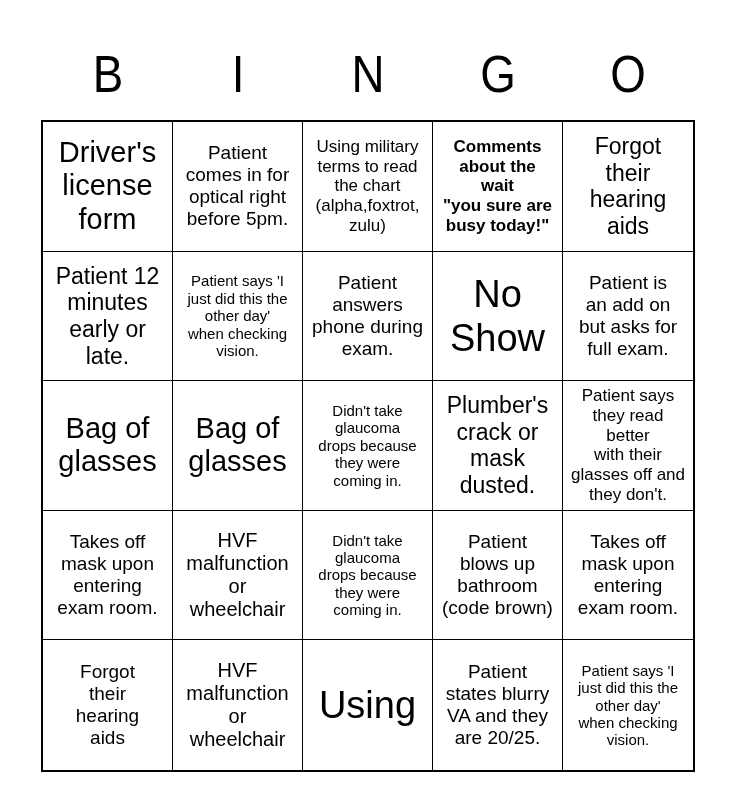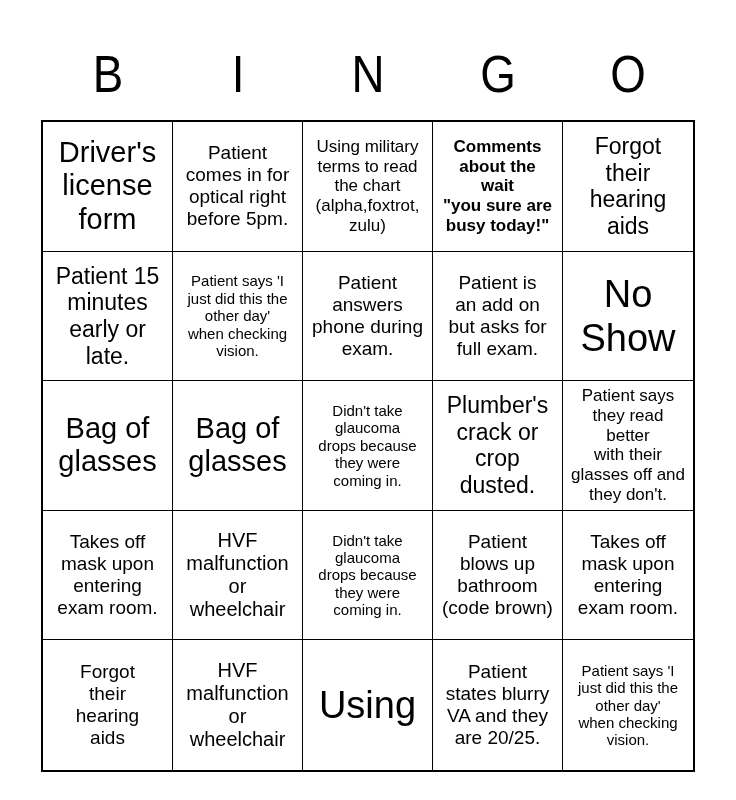--- a/index.html
+++ b/index.html
@@ -98,68 +98,68 @@
 busy today!"</span>
     </div>
   <div class="cell">
       <span class="cell-text" style="font-size: 23px;">Forgot
 their
 hearing
 aids</span>
     </div>
 
   <div class="cell">
-      <span class="cell-text" style="font-size: 23px;">Patient 15
+      <span class="cell-text" style="font-size: 23px;">Patient 12
 minutes
 early or
 late.</span>
     </div>
   <div class="cell">
       <span class="cell-text" style="font-size: 15px;">Patient says 'I
 just did this the
 other day'
 when checking
 vision.</span>
     </div>
   <div class="cell">
       <span class="cell-text" style="font-size: 19px;">Patient
 answers
 phone during
 exam.</span>
     </div>
   <div class="cell">
+      <span class="cell-text" style="font-size: 38px;">No
+Show</span>
+    </div>
+  <div class="cell">
       <span class="cell-text" style="font-size: 19px;">Patient is
 an add on
 but asks for
 full exam.</span>
-    </div>
-  <div class="cell">
-      <span class="cell-text" style="font-size: 38px;">No
-Show</span>
     </div>
 
   <div class="cell">
       <span class="cell-text" style="font-size: 29px;">Bag of
 glasses</span>
     </div>
   <div class="cell">
       <span class="cell-text" style="font-size: 29px;">Bag of
 glasses</span>
     </div>
   <div class="cell">
       <span class="cell-text" style="font-size: 15px;">Didn't take
 glaucoma
 drops because
 they were
 coming in.</span>
     </div>
   <div class="cell">
       <span class="cell-text" style="font-size: 23px;">Plumber's
 crack or
-crop
+mask
 dusted.</span>
     </div>
   <div class="cell">
       <span class="cell-text" style="font-size: 17px;">Patient says
 they read better
 with their
 glasses off and
 they don't.</span>
     </div>
 

